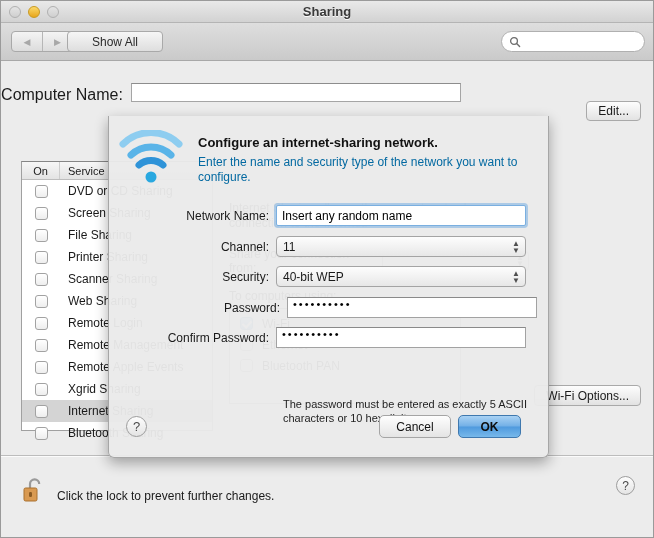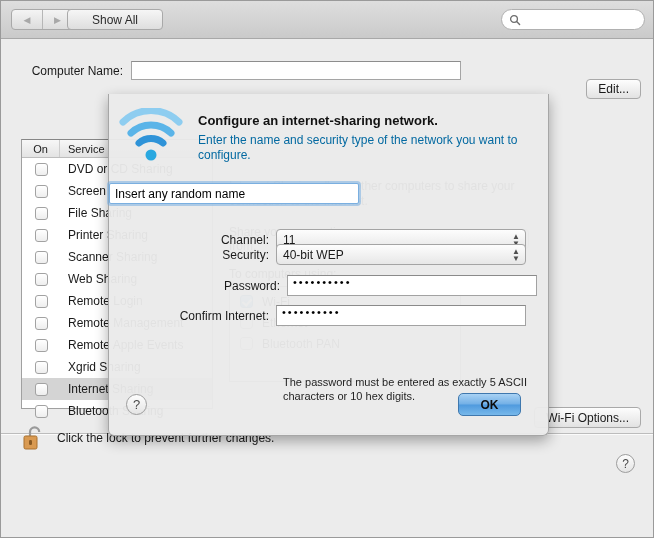--- a/index.html
+++ b/index.html
@@ -123,22 +123,22 @@
 
   #computer-row {
     position: absolute;
     left: 0; top: 22px;
     width: 100%;
     display: flex;
     align-items: flex-start;
   }
   #computer-label {
     width: 122px;
-    text-align: right;
-    font-size: 12px;
+    text-align: center;
+    font-size: 16px;
     padding-top: 3px;
   }
   #computer-field {
     margin-left: 8px;
     width: 330px; height: 19px;
     background: #fff;
     border: 1px solid #a5a5a5;
     border-top-color: #8d8d8d;
   }
   #edit-btn {
@@ -264,36 +264,35 @@
     position: absolute;
     right: 12px; top: 324px;
     height: 21px;
     padding: 0 11px;
     display: flex;
     align-items: center;
     font-size: 12px;
     border: 1px solid #a9a9a9;
     border-radius: 4px;
     background: linear-gradient(to bottom, #fdfdfd, #e2e2e2);
-    margin-top: 44px;
   }
 
   #divider {
     position: absolute;
     left: 0; right: 0; top: 394px;
     height: 1px;
     background: #bcbcbc;
     box-shadow: 0 1px 0 #fbfbfb;
   }
 
   #lock-area {
     position: absolute;
-    left: 22px; top: 386px;
-    display: flex;
-    align-items: center;
+    left: 22px; top: 416px;
+    display: flex;
+    align-items: flex-end;
   }
   #lock-text { margin-left: 12px; font-size: 12px; }
   #help-main {
     position: absolute;
     right: 18px; top: 415px;
     width: 19px; height: 19px;
     border-radius: 50%;
     border: 1px solid #9d9d9d;
     background: linear-gradient(to bottom, #fdfdfd, #e4e4e4);
     display: flex; align-items: center; justify-content: center;
@@ -430,20 +429,28 @@
     background: linear-gradient(to bottom, #a9d2f4 0%, #73b0e6 48%, #4f9ade 52%, #77b8ea 100%);
     color: #0d0d0d;
     font-weight: bold;
   }
 </style>
 </head>
 <body>
 
 <div id="window">
 
+  <div id="titlebar">
+    <div id="traffic">
+      <div class="light"></div>
+      <div class="light amber"></div>
+      <div class="light"></div>
+    </div>
+    <div id="win-title">Sharing</div>
+  </div>
 
   <div id="toolbar">
     <div id="navgroup">
       <div class="navbtn">◀</div>
       <div class="navbtn">▶</div>
     </div>
     <div id="showall">Show All</div>
     <div id="searchbox">
       <svg width="12" height="12" viewBox="0 0 12 12">
         <circle cx="5" cy="5" r="3.4" fill="none" stroke="#6d6d6d" stroke-width="1.3"></circle>
@@ -588,24 +595,25 @@
         <path d="M4 14 A40 40 0 0 1 60 14" fill="none" stroke="#8ecdf0" stroke-width="7" stroke-linecap="round"></path>
         <path d="M12 25 A29 29 0 0 1 52 25" fill="none" stroke="#5ab4e8" stroke-width="7" stroke-linecap="round"></path>
         <path d="M20 35 A18 18 0 0 1 44 35" fill="none" stroke="#2f93d8" stroke-width="7" stroke-linecap="round"></path>
         <circle cx="32" cy="47" r="5.5" fill="#29a8e0"></circle>
       </svg>
 
       <div id="sheet-title">Configure an internet-sharing network.</div>
       <div id="sheet-sub">Enter the name and security type of the network you want to configure.</div>
 
       <div class="frow" style="top:89px;">
+        <div class="flabel">Network Name:</div>
         <input class="ftext focused" type="text" value="Insert any random name" style="">
       </div>
 
-      <div class="frow" style="top:135px;align-items:center;">
+      <div class="frow" style="top:120px;align-items:center;">
         <div class="flabel">Channel:</div>
         <div class="fpopup">
           <span>11</span>
           <span class="stepper">▲<br>▼</span>
         </div>
       </div>
 
       <div class="frow" style="top:150px;">
         <div class="flabel">Security:</div>
         <div class="fpopup">
@@ -615,26 +623,27 @@
       </div>
 
       <div class="frow" style="top:181px;justify-content:center;">
         <div class="flabel">Password:</div>
         <div class="ftext">
           <span class="dots">••••••••••</span>
         </div>
       </div>
 
       <div class="frow" style="top:211px;">
-        <div class="flabel">Confirm Internet:</div>
+        <div class="flabel">Confirm Password:</div>
         <div class="ftext">
           <span class="dots">••••••••••</span>
         </div>
       </div>
 
       <div id="pw-note">The password must be entered as exactly 5 ASCII characters or 10 hex digits.</div>
 
       <div id="help-sheet">?</div>
+      <div id="btn-cancel">Cancel</div>
       <div id="btn-ok">OK</div>
     </div>
 
   </div>
 </div>
 
 </body></html>

